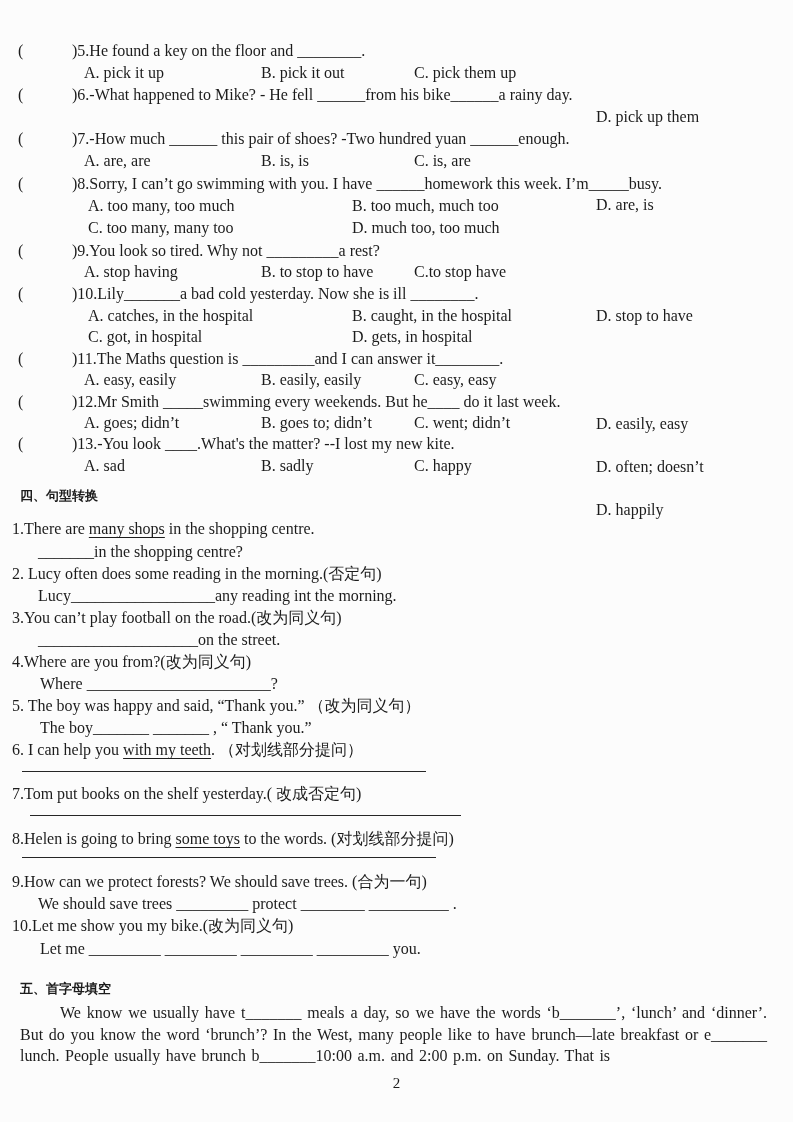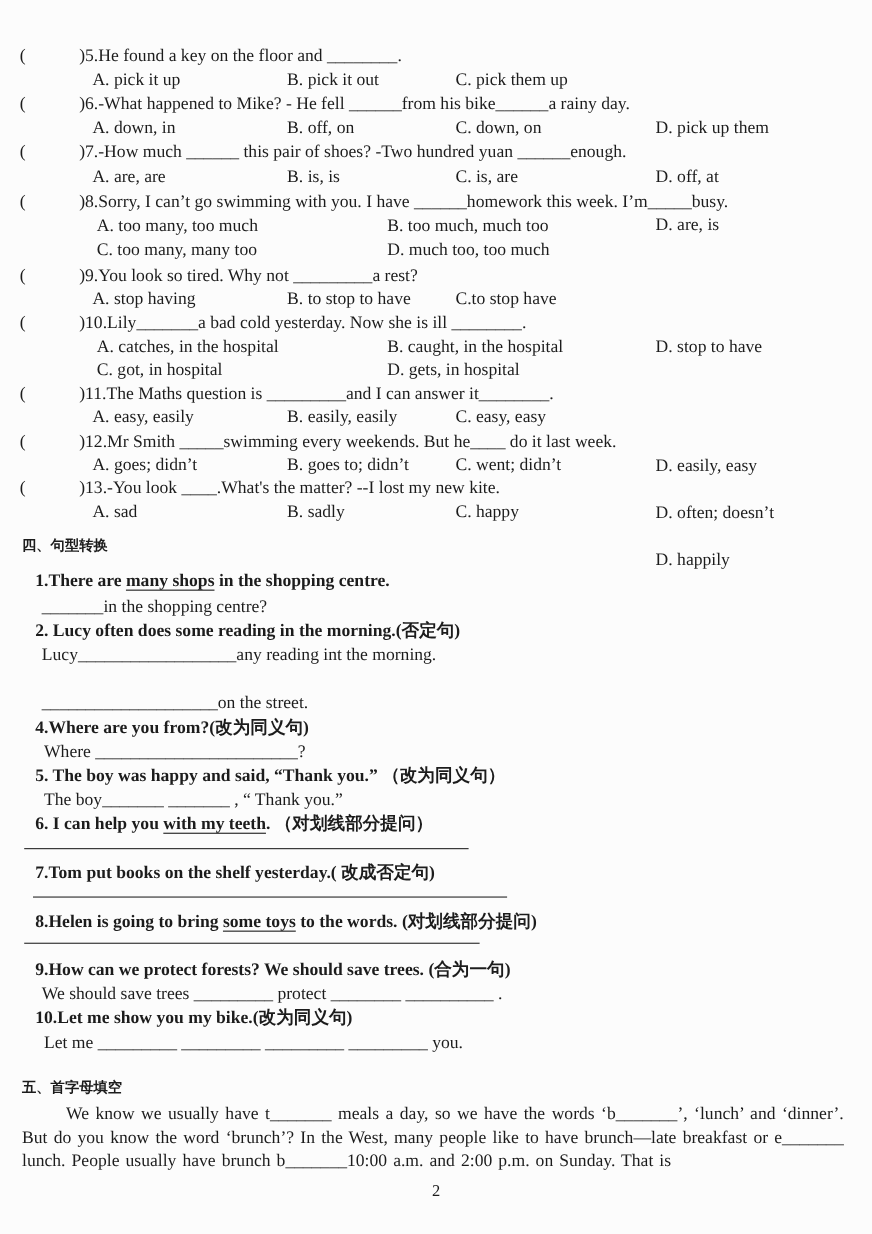--- a/index.html
+++ b/index.html
@@ -13,21 +13,21 @@
   .paren{position:absolute;left:18px;}
   .stem{position:absolute;left:72px;}
   .o1{position:absolute;left:84px;}
   .o2{position:absolute;left:261px;}
   .o3{position:absolute;left:414px;font-family:Liberation Serif, serif;}
   .o4{position:absolute;left:596px;margin-top:44px;}
   .h1{position:absolute;left:88px;}
   .h2{position:absolute;left:352px;}
   .s4{position:absolute;white-space:nowrap;height:21px;line-height:21px;}
   .ind{left:38px;}
-  .num{left:32px;font-weight:bold;}
+  .num{left:12px;}
   .heading{position:absolute;left:20px;font-weight:bold;font-size:13px;white-space:nowrap;}
   .u{text-decoration:underline;text-underline-offset:3px;}
   .ansline{position:absolute;height:0;border-top:1.6px solid #262626;}
   .para{position:absolute;left:20px;right:26px;text-align:justify;text-indent:40px;line-height:21.7px;word-spacing:1.5px;}
   .pagenum{position:absolute;left:0;right:0;text-align:center;font-size:15px;}
 </style>
 </head>
 <body>
 
 <div class="page">
@@ -39,26 +39,20 @@
   <div class="line" style="top:62px">
     <span class="o1">A. pick it up</span>
     <span class="o2">B. pick it out</span>
     <span class="o3">C. pick them up</span>
     <span class="o4">D. pick up them</span>
   </div>
 
   <div class="line" style="top:84px">
     <span class="paren">(</span>
     <span class="stem">)6.-What happened to Mike? - He fell ______from his bike______a rainy day.</span>
-  </div>
-  <div class="line" style="top:106px">
-    <span class="o1">A. down, in</span>
-    <span class="o2">B. off, on</span>
-    <span class="o3">C. down, on</span>
-    <span class="o4">D. off, at</span>
   </div>
 
   <div class="line" style="top:128px">
     <span class="paren">(</span>
     <span class="stem">)7.-How much ______ this pair of shoes?  -Two hundred yuan ______enough.</span>
   </div>
   <div class="line" style="top:150px">
     <span class="o1">A. are, are</span>
     <span class="o2">B. is, is</span>
     <span class="o3">C. is, are</span>
@@ -136,20 +130,21 @@
   </div>
 
   <div class="heading" style="top:487px">四、句型转换</div>
 
   <div class="s4 num" style="top:518px"><span>1.There are </span><span class="u">many shops</span><span> in the shopping centre.</span></div>
   <div class="s4 ind" style="top:541px">_______in the shopping centre?</div>
 
   <div class="s4 num" style="top:563px">2. Lucy often does some reading in the morning.(否定句)</div>
   <div class="s4 ind" style="top:585px">Lucy__________________any reading int the morning.</div>
 
+  <div class="s4 num" style="top:607px">3.You can’t play football on the road.(改为同义句)</div>
   <div class="s4 ind" style="top:629px">____________________on the street.</div>
 
   <div class="s4 num" style="top:651px">4.Where are you from?(改为同义句)</div>
   <div class="s4" style="top:673px;left:40px">Where _______________________?</div>
 
   <div class="s4 num" style="top:695px">5. The boy was happy and said, “Thank you.” （改为同义句）</div>
   <div class="s4" style="top:717px;left:40px">The boy_______ _______ , “ Thank you.”</div>
 
   <div class="s4 num" style="top:739px"><span>6. I can help you </span><span class="u">with my teeth</span><span>. （对划线部分提问）</span></div>
   <div class="ansline" style="top:771px;left:22px;width:404px"></div>

